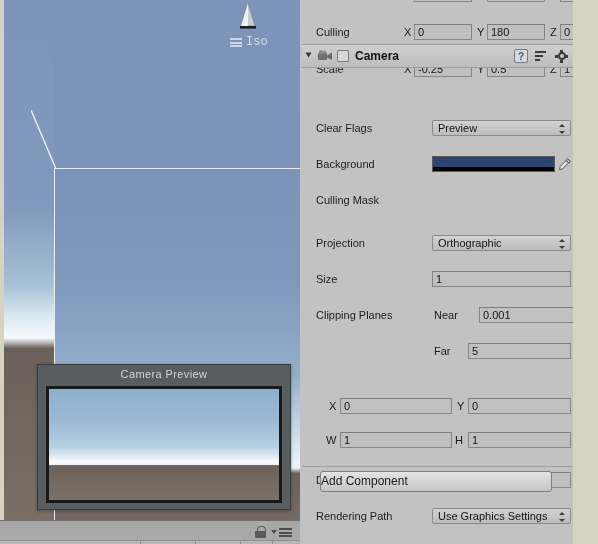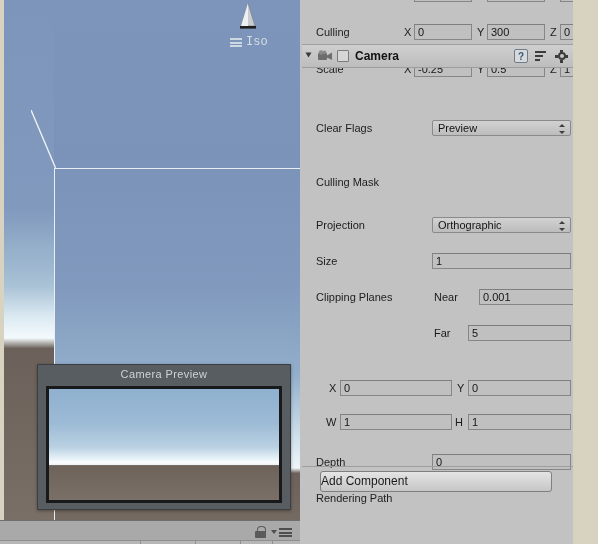--- a/index.html
+++ b/index.html
@@ -171,21 +171,21 @@
     </div>
 
     <div class="row v3" style="top:6px">
       <span class="lbl">Culling</span>
       <span class="axis" style="left:104px">X</span>
       <span class="field" style="left:114px;width:58px">
         <span class="val">0</span>
       </span>
       <span class="axis" style="left:177px">Y</span>
       <span class="field" style="left:187px;width:58px">
-        <span class="val">300</span>
+        <span class="val">180</span>
       </span>
       <span class="axis" style="left:250px">Z</span>
       <span class="field" style="left:260px;width:58px">
         <span class="val">0</span>
       </span>
     </div>
 
     <div class="row v3" style="top:25px">
       <span class="lbl">Scale</span>
       <span class="axis" style="left:104px">X</span>
@@ -233,20 +233,31 @@
       <span class="lbl">Clear Flags</span>
       <span class="popup" style="left:132px;width:139px">
         <span class="val">Preview</span>
         <span class="arr">
             <b class="u"></b>
             <b class="d"></b>
           </span>
       </span>
     </div>
 
+    <div class="row" style="top:84px">
+      <span class="lbl">Background</span>
+      <span class="swatch" id="bg-swatch" style="left:132px;width:123px">
+        <span class="c" style="background: rgb(44, 68, 112);"></span>
+          <span class="a"></span>
+      </span>
+      <svg class="eyedrop" style="left:258px;top:1px" viewBox="0 0 14 14">
+        <path d="M9.5 1.5 L12.5 4.5 L10.8 6.2 L7.8 3.2 Z" fill="#b9b9b9" stroke="#3a3a3a" stroke-width="0.8"></path>
+        <path d="M8 3.6 L10.4 6 L4.4 12 L1.6 12.4 L2 9.6 Z" fill="#e3e3e3" stroke="#3a3a3a" stroke-width="0.8"></path>
+      </svg>
+    </div>
 
     <div class="row" style="top:102px">
       <span class="lbl">Culling Mask</span>
     </div>
 
     <div class="row" style="top:127px">
       <span class="lbl">Projection</span>
       <span class="popup" style="left:132px;width:139px">
         <span class="val">Orthographic</span>
         <span class="arr">
@@ -300,20 +311,27 @@
 
     <div class="row" style="top:256px">
       <span class="lbl">Depth</span>
       <span class="field" style="left:132px;width:139px">
         <span class="val">0</span>
       </span>
     </div>
 
     <div class="row" style="top:274px">
       <span class="lbl">Rendering Path</span>
+      <span class="popup" style="left:132px;width:139px">
+        <span class="val">Use Graphics Settings</span>
+        <span class="arr">
+            <b class="u"></b>
+            <b class="d"></b>
+          </span>
+      </span>
     </div>
 
     <div id="sep-line" style="top:466px"></div>
 
     <div id="addcomp" style="left:20px;top:471px;width:232px">Add Component</div>
   </div>
 
   <div id="rightstrip"></div>
 </div>
 

